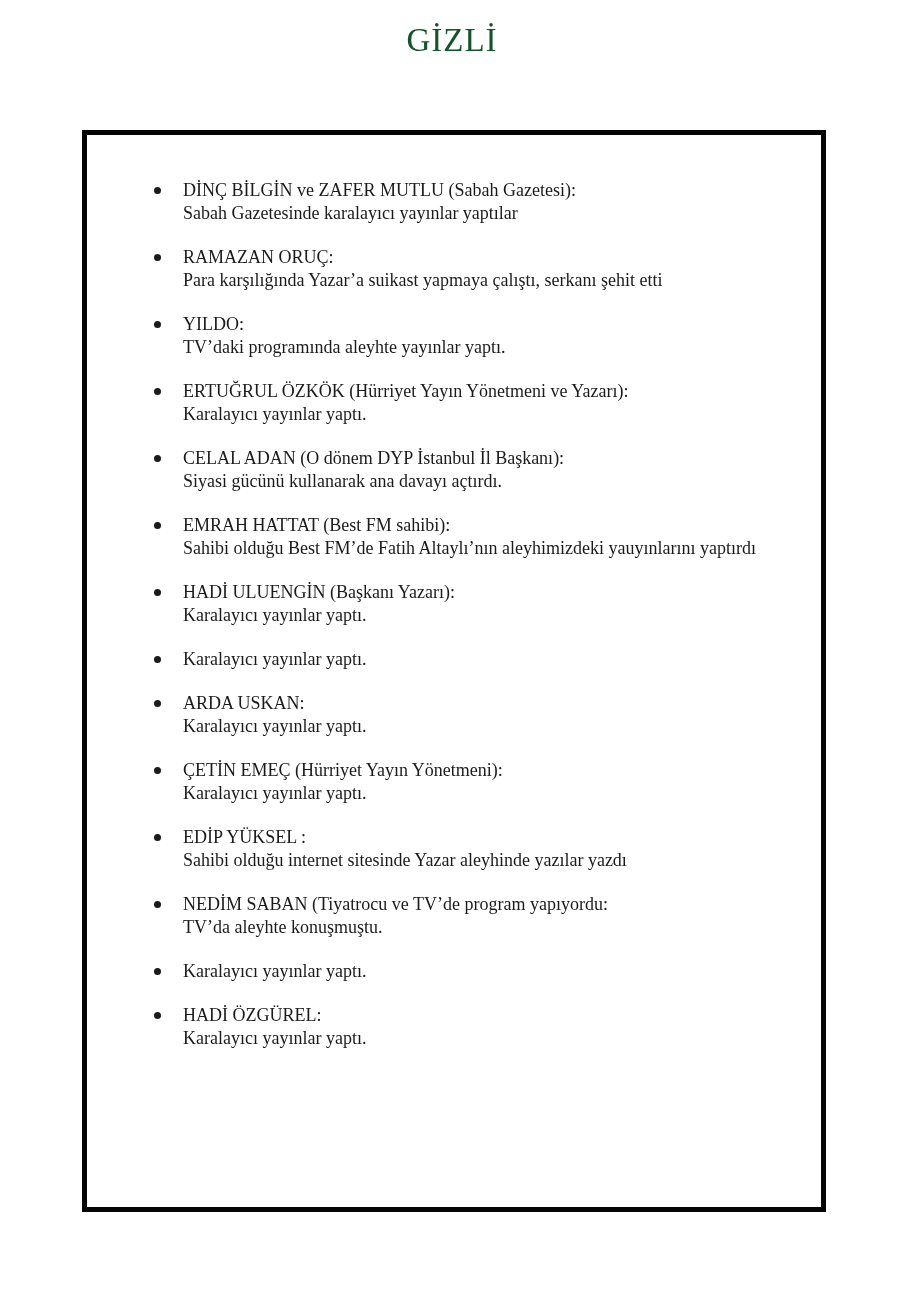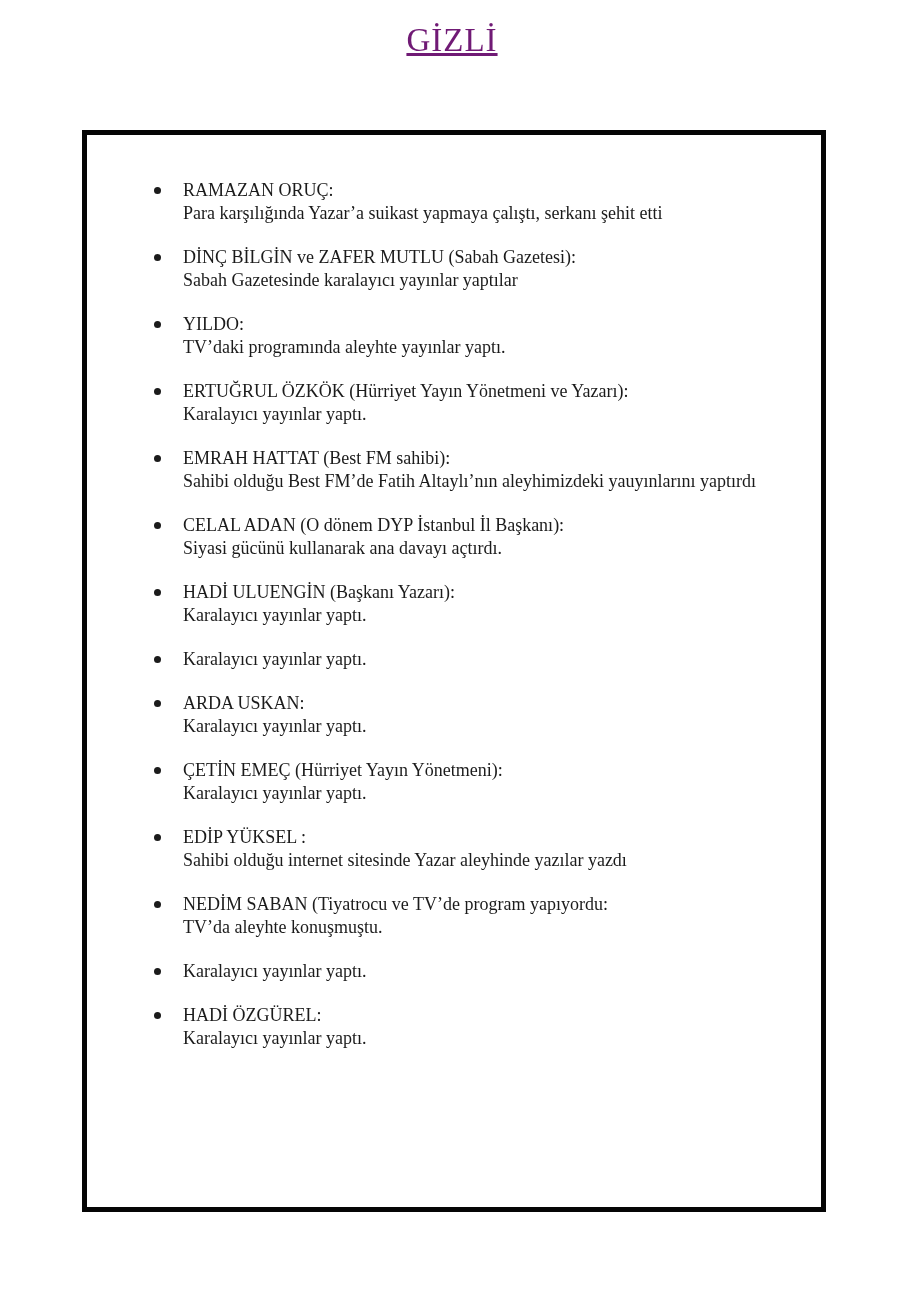--- a/index.html
+++ b/index.html
@@ -60,53 +60,53 @@
   .entry-desc {
     margin: 0;
     text-align: justify;
   }
 </style>
 </head>
 <body>
 
 <div class="page">
 
-  <div class="classification" style="color: #701a75; text-decoration: underline;">GİZLİ</div>
+  <div class="classification" style="color: #14532d;">GİZLİ</div>
 
   <div class="doc-box">
     <ul class="entries" id="entries">
         <li class="entry">
           <span class="bullet"></span>
-          <div class="entry-title">RAMAZAN ORUÇ:</div>
-          <p class="entry-desc">Para karşılığında Yazar’a suikast yapmaya çalıştı, serkanı şehit etti</p>
+          <div class="entry-title">DİNÇ BİLGİN ve ZAFER MUTLU (Sabah Gazetesi):</div>
+          <p class="entry-desc">Sabah Gazetesinde karalayıcı yayınlar yaptılar</p>
         </li>
         <li class="entry">
           <span class="bullet"></span>
-          <div class="entry-title">DİNÇ BİLGİN ve ZAFER MUTLU (Sabah Gazetesi):</div>
-          <p class="entry-desc">Sabah Gazetesinde karalayıcı yayınlar yaptılar</p>
+          <div class="entry-title">RAMAZAN ORUÇ:</div>
+          <p class="entry-desc">Para karşılığında Yazar’a suikast yapmaya çalıştı, serkanı şehit etti</p>
         </li>
         <li class="entry">
           <span class="bullet"></span>
           <div class="entry-title">YILDO:</div>
           <p class="entry-desc">TV’daki programında aleyhte yayınlar yaptı.</p>
         </li>
         <li class="entry">
           <span class="bullet"></span>
           <div class="entry-title">ERTUĞRUL ÖZKÖK (Hürriyet Yayın Yönetmeni ve Yazarı):</div>
           <p class="entry-desc">Karalayıcı yayınlar yaptı.</p>
         </li>
         <li class="entry">
           <span class="bullet"></span>
-          <div class="entry-title">EMRAH HATTAT (Best FM sahibi):</div>
-          <p class="entry-desc">Sahibi olduğu Best FM’de Fatih Altaylı’nın aleyhimizdeki yauyınlarını yaptırdı</p>
+          <div class="entry-title">CELAL ADAN (O dönem DYP İstanbul İl Başkanı):</div>
+          <p class="entry-desc">Siyasi gücünü kullanarak ana davayı açtırdı.</p>
         </li>
         <li class="entry">
           <span class="bullet"></span>
-          <div class="entry-title">CELAL ADAN (O dönem DYP İstanbul İl Başkanı):</div>
-          <p class="entry-desc">Siyasi gücünü kullanarak ana davayı açtırdı.</p>
+          <div class="entry-title">EMRAH HATTAT (Best FM sahibi):</div>
+          <p class="entry-desc">Sahibi olduğu Best FM’de Fatih Altaylı’nın aleyhimizdeki yauyınlarını yaptırdı</p>
         </li>
         <li class="entry">
           <span class="bullet"></span>
           <div class="entry-title">HADİ ULUENGİN (Başkanı Yazarı):</div>
           <p class="entry-desc">Karalayıcı yayınlar yaptı.</p>
         </li>
         <li class="entry">
           <span class="bullet"></span>
           <p class="entry-desc">Karalayıcı yayınlar yaptı.</p>
         </li>

